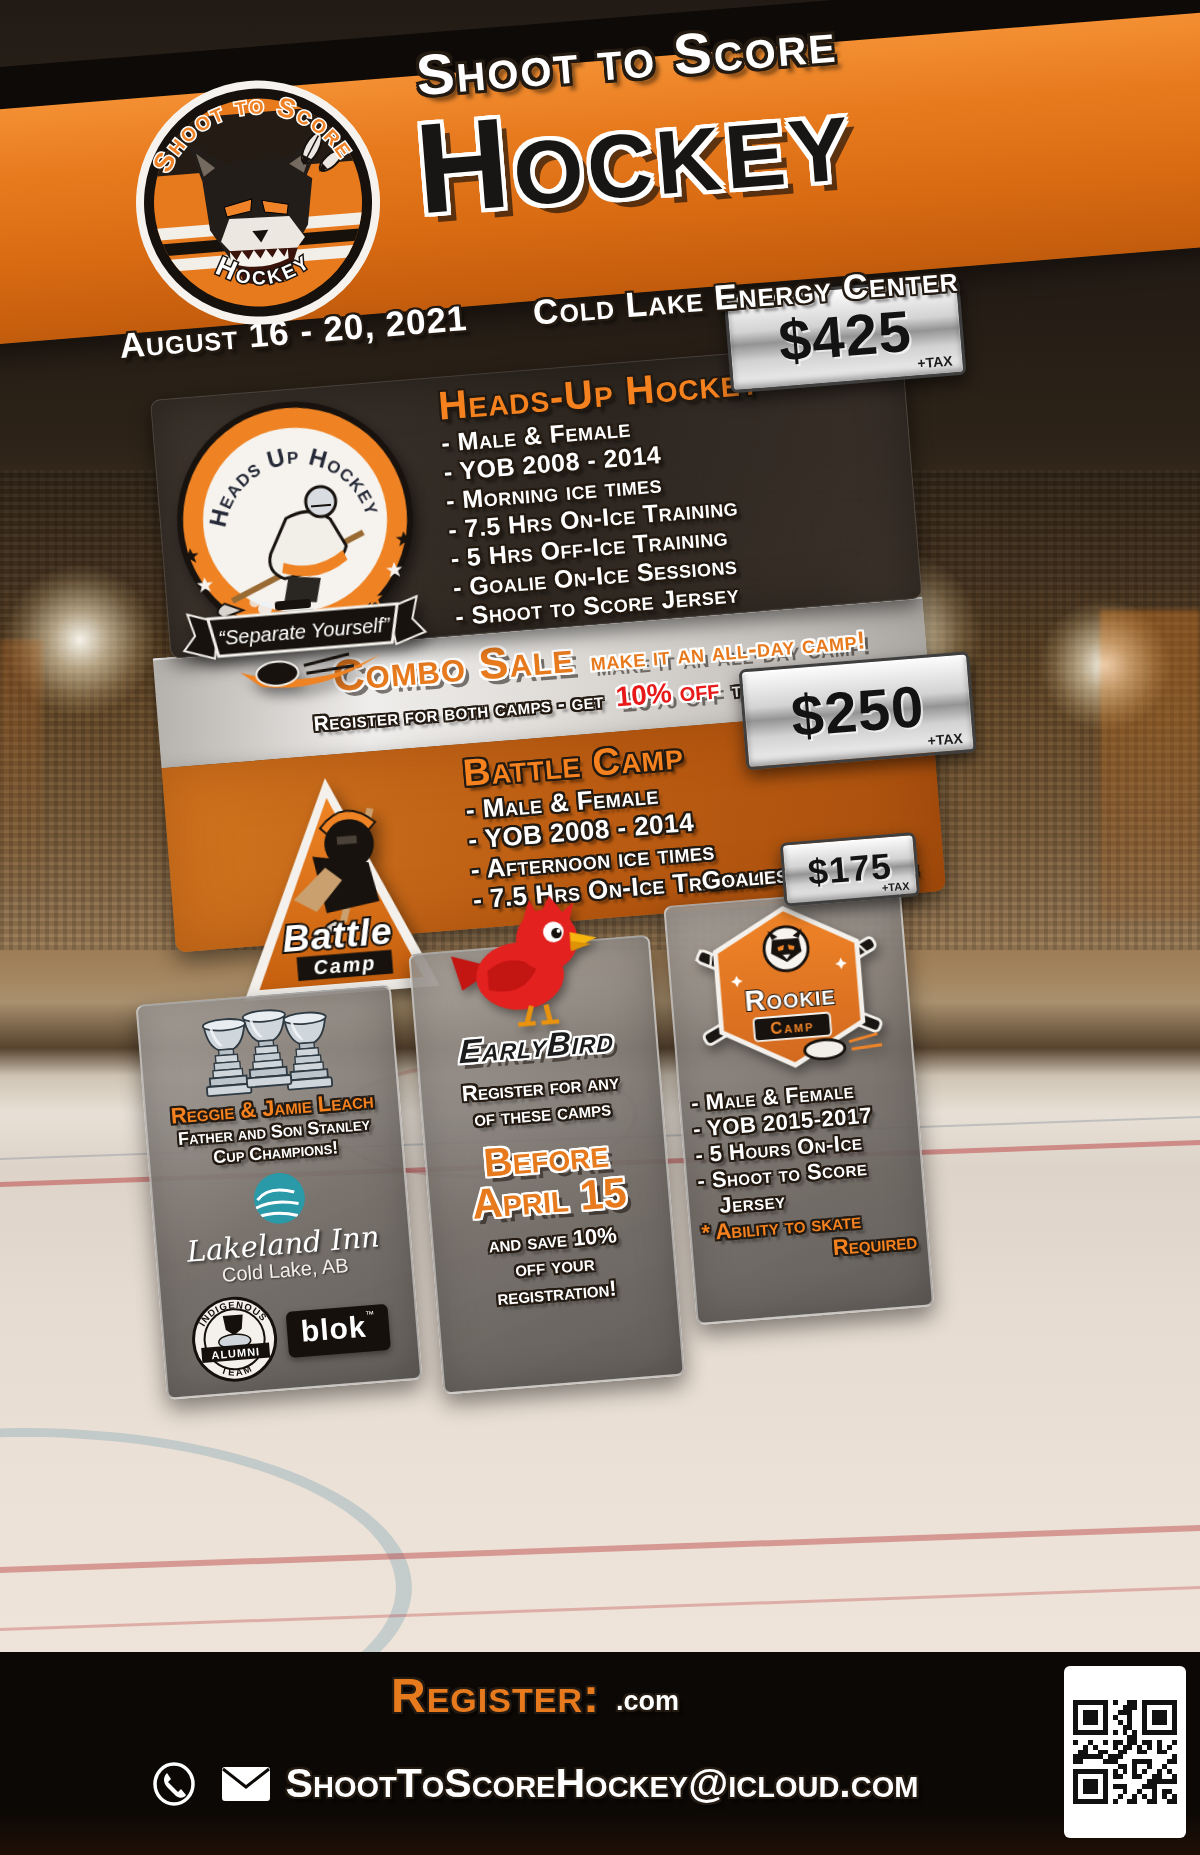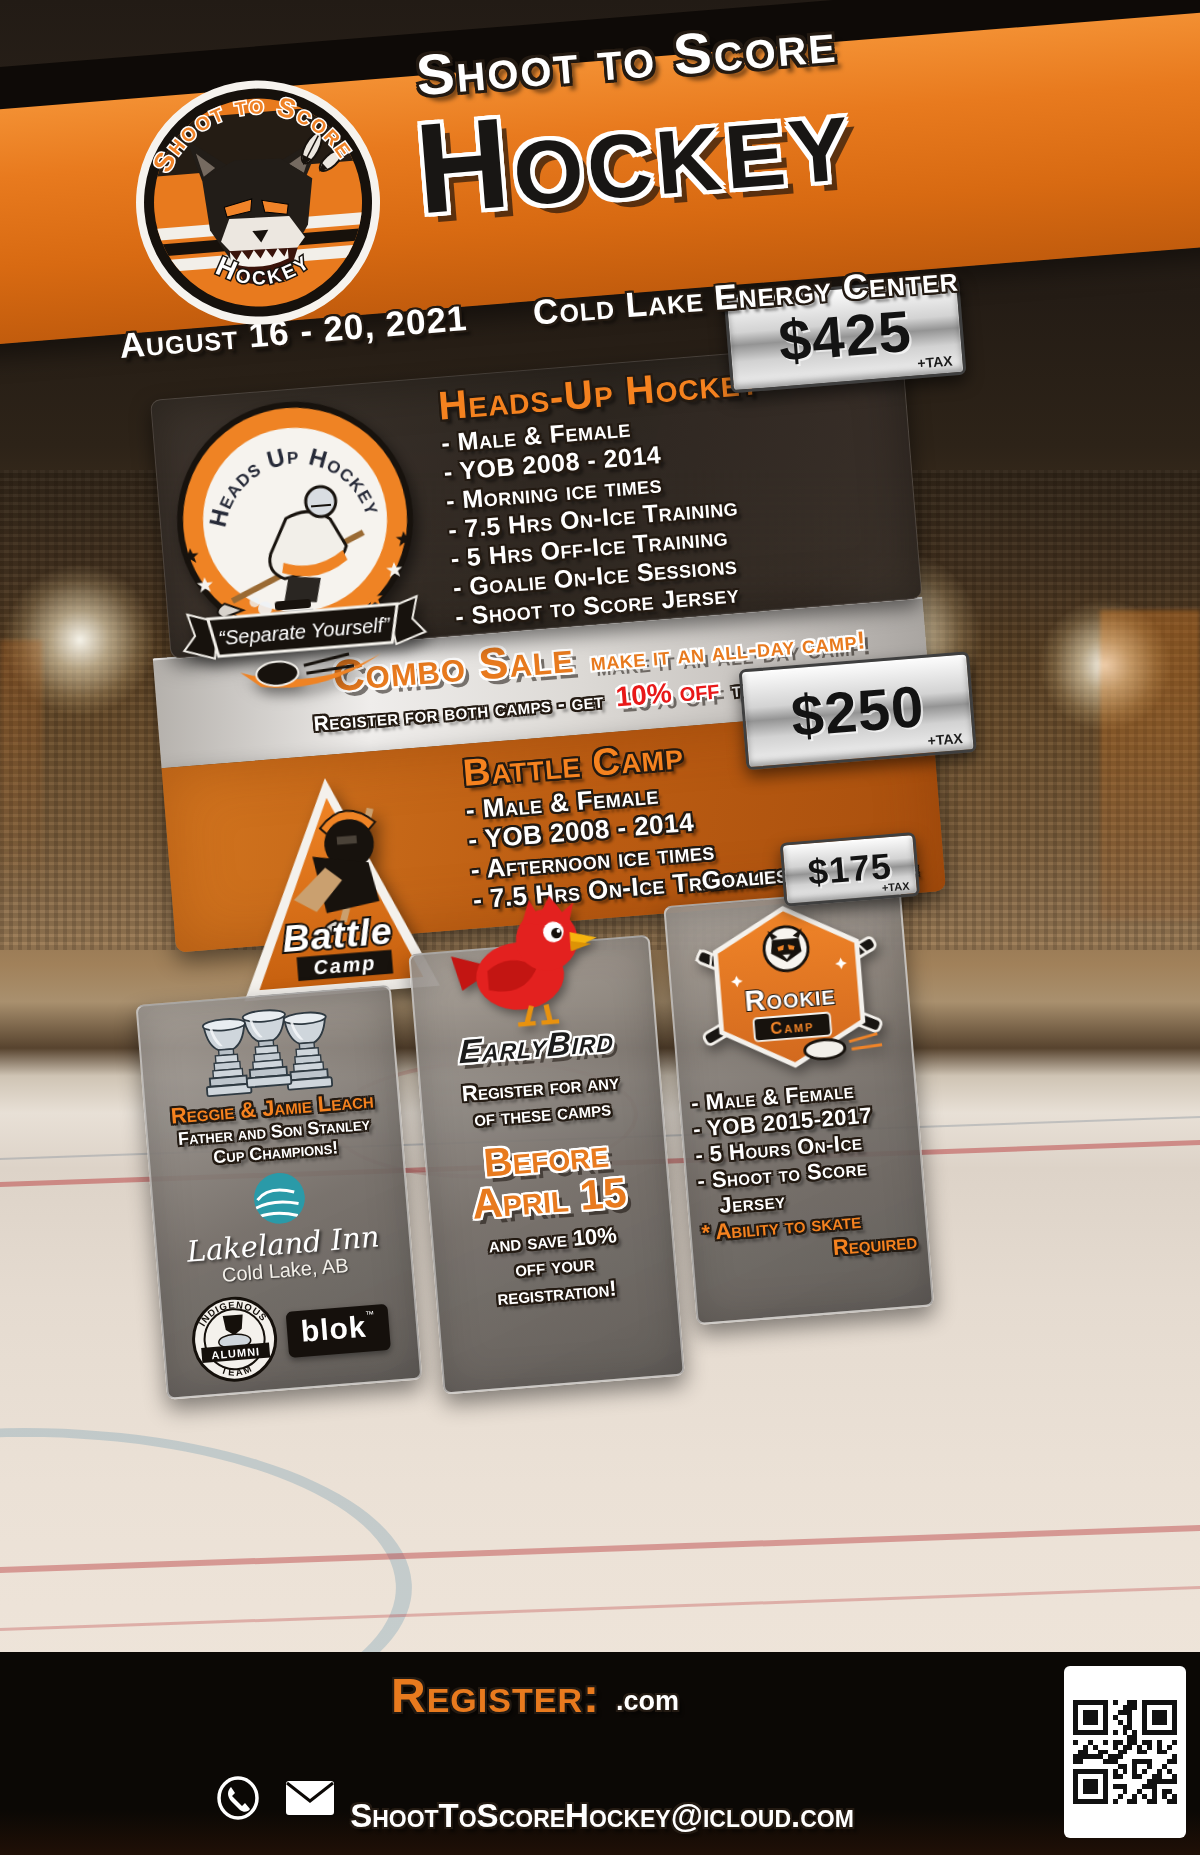--- a/index.html
+++ b/index.html
@@ -148,21 +148,21 @@
   .footer{position:absolute;left:0;top:1652px;width:1200px;height:203px;z-index:6;
     background:linear-gradient(180deg,#0b0805 0%,#0b0805 78%,#201006 100%);}
   .f-row1{position:absolute;left:30px;top:16px;width:1010px;display:flex;align-items:flex-end;
     justify-content:center;gap:16px;}
   .f-register{font-size:48px;font-weight:700;color:#e87a1e;letter-spacing:1px;}
   .f-site{font-size:57px;font-weight:700;color:#fff;letter-spacing:0;}
   .f-tld{font-size:27px;font-weight:700;color:#fff;padding-bottom:6px;}
   .f-row2{position:absolute;left:30px;top:108px;width:1010px;display:flex;align-items:center;
     justify-content:center;gap:14px;}
   .f-phone{font-size:38px;font-weight:700;color:#fff;letter-spacing:1px;}
-  .f-email{font-size:33px;font-weight:700;color:#fff;margin-top:37px;}
+  .f-email{font-size:41px;font-weight:700;color:#fff;}
   .qr-box{position:absolute;right:14px;top:14px;width:122px;height:172px;background:#fff;
     border-radius:6px;display:flex;align-items:center;justify-content:center;}
 </style>
 </head>
 <body>
 
 <div class="poster">
 
   <div class="abs bg-base"></div>
   <div class="abs bg-stands"></div>

